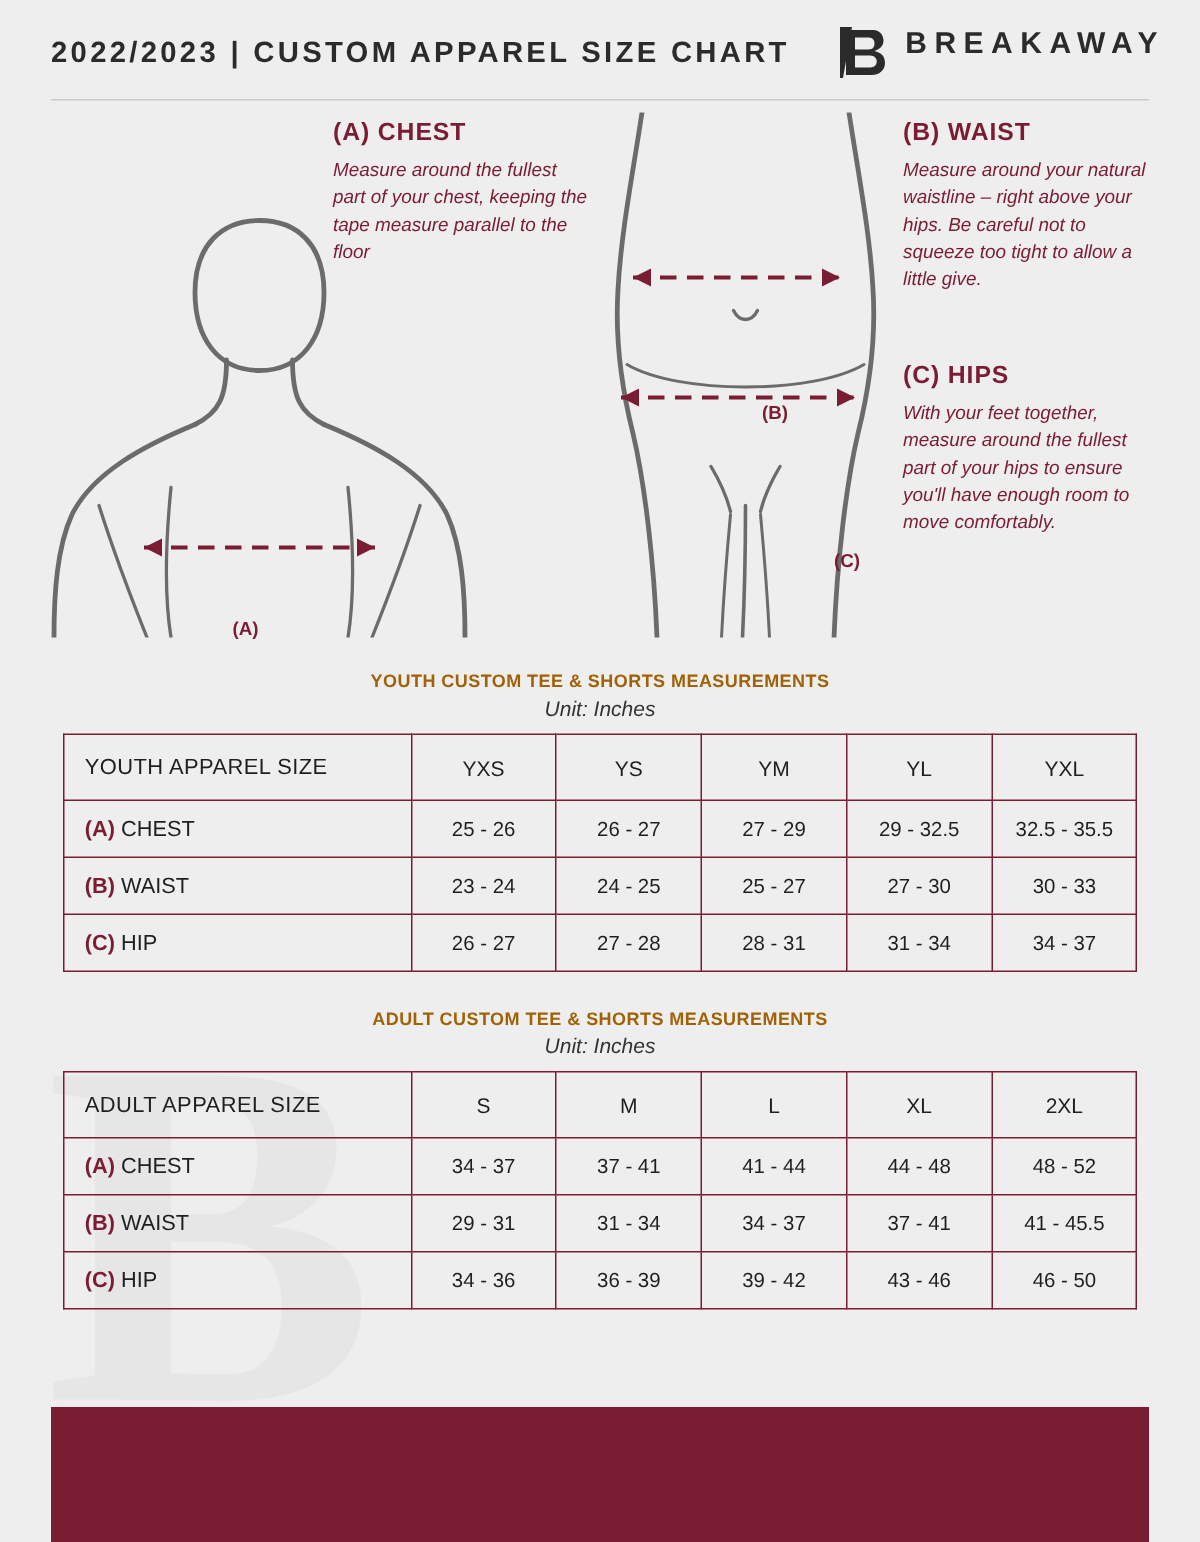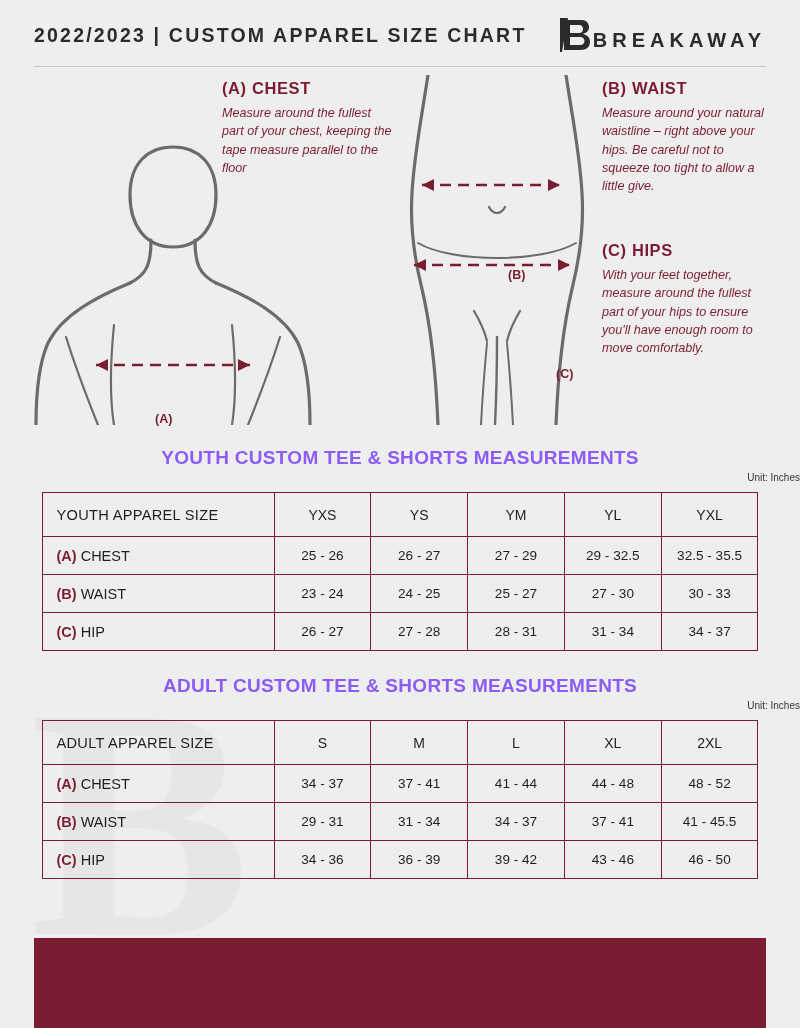--- a/index.html
+++ b/index.html
@@ -38,22 +38,22 @@
   }
   .header-title {
     font-size: 19.5px;
     font-weight: bold;
     letter-spacing: 2.2px;
     color: #2b2b2b;
     white-space: nowrap;
   }
   .brand {
     display: flex;
-    align-items: flex-end;
-    gap: 3px;
+    align-items: flex-start;
+    gap: 14px;
     margin-left: 33px;
   }
   .brand-mark {
     width: 30px; height: 34px;
     display: block;
   }
   .brand-name {
     font-size: 20px;
     font-weight: bold;
     letter-spacing: 5px;
@@ -88,29 +88,30 @@
     font-style: italic;
     color: #7b1d32;
   }
   .c-chest { left: 222px; top: 6px; width: 170px; }
   .c-waist { left: 602px; top: 6px; width: 168px; }
   .c-hips  { left: 602px; top: 168px; width: 170px; }
 
   
   .section-title {
     text-align: center;
-    font-size: 19px;
+    font-size: 12px;
     font-weight: bold;
     letter-spacing: 0.3px;
-    color: #8b5cf6;
+    color: #a16207;
     margin-top: 6px;
   }
   .section-unit {
-    text-align: right;
-    font-size: 10px;
+    text-align: center;
+    font-size: 14px;
+    font-style: italic;
     color: #333;
     margin-top: 3px;
     margin-bottom: 9px;
   }
 
   
   table {
     border-collapse: collapse;
     width: 716px;
     margin: 0 auto;

